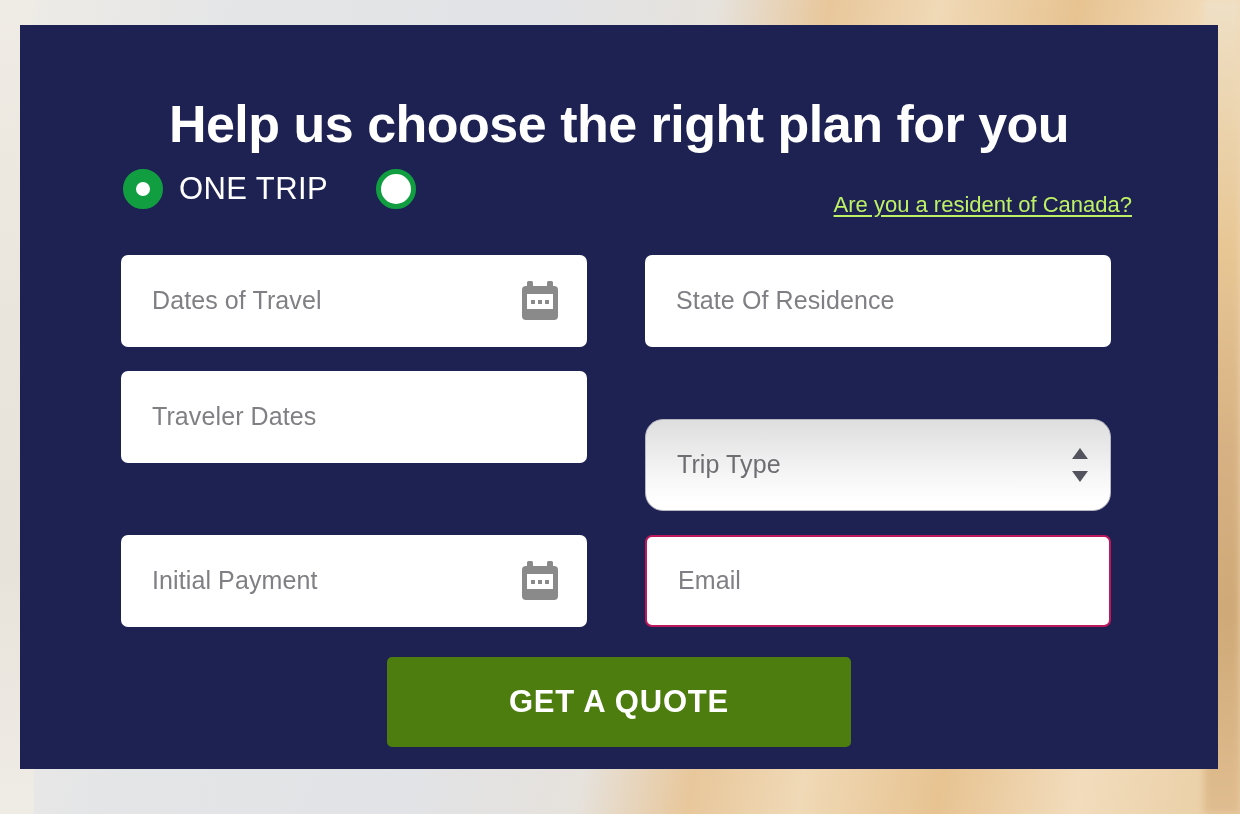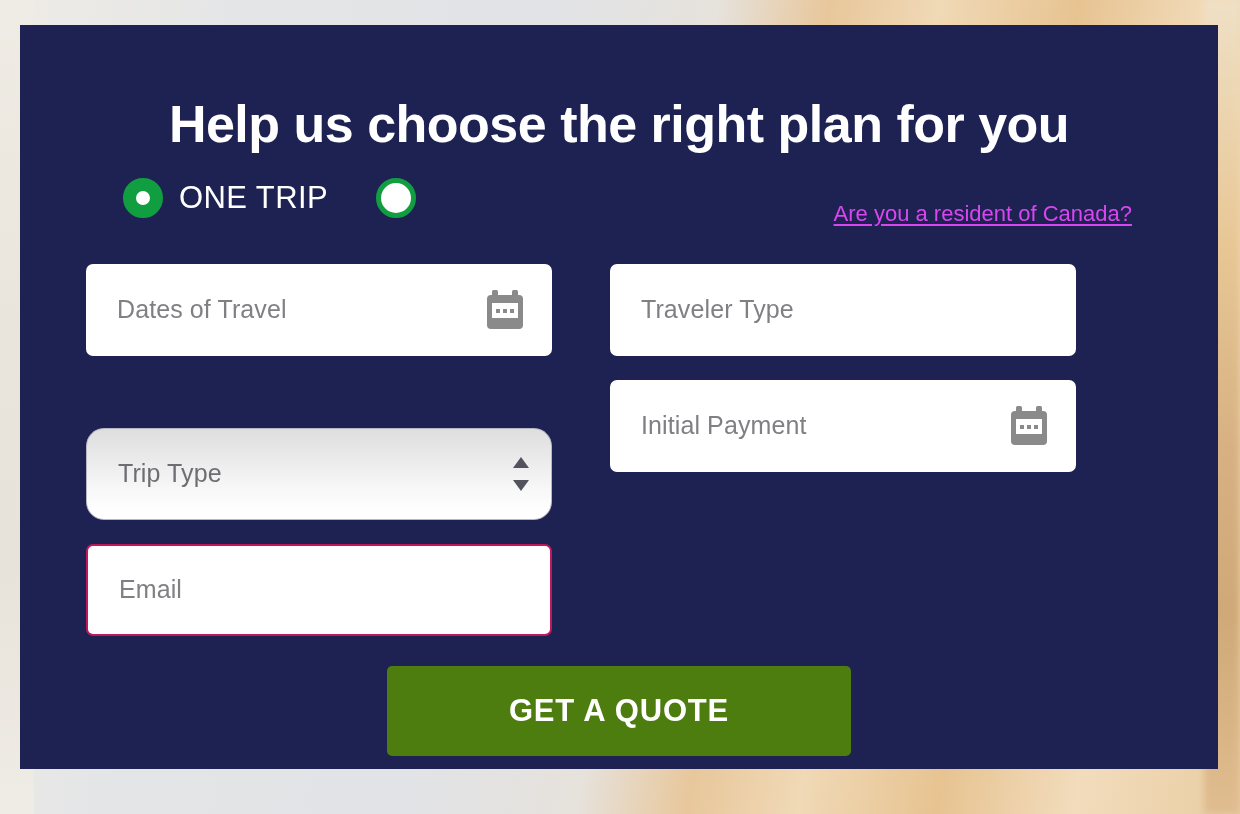--- a/index.html
+++ b/index.html
@@ -89,21 +89,21 @@
     font-weight: 700;
     letter-spacing: -0.5px;
     text-align: center;
     margin-top: 72px;
     line-height: 1.05;
   }
 
   
   .options-row {
     position: relative;
-    margin-top: 24px;
+    margin-top: 15px;
     height: 64px;
     padding-left: 103px;
     padding-right: 86px;
     display: flex;
     align-items: flex-start;
   }
 
   .radio-group {
     display: flex;
     align-items: center;
@@ -145,34 +145,34 @@
   .advisor-question {
     color: #ffffff;
     font-size: 19px;
     font-weight: 700;
     letter-spacing: 0.1px;
     white-space: nowrap;
   }
   .resident-link {
     display: inline-block;
     margin-top: 19px;
-    color: #d946ef;
+    color: #bef264;
     font-size: 22px;
     font-weight: 400;
     text-decoration: underline;
     text-underline-offset: 3px;
     cursor: pointer;
     white-space: nowrap;
     text-align: center;
   }
 
   
   .form-grid {
     margin-top: 24px;
-    padding: 0 86px 0 66px;
+    padding: 0 86px 0 101px;
     display: grid;
     grid-template-columns: 466px 466px;
     column-gap: 58px;
     row-gap: 24px;
   }
 
   .field {
     position: relative;
     height: 92px;
     background: #ffffff;
@@ -298,23 +298,26 @@
             <rect x="26" y="0" width="6" height="8" rx="1.5" fill="#8a8a8a"></rect>
             <rect x="1" y="5" width="36" height="34" rx="4" fill="#8a8a8a"></rect>
             <rect x="6" y="13" width="26" height="15" fill="#ffffff"></rect>
             <rect x="10" y="19" width="4" height="4" fill="#8a8a8a"></rect>
             <rect x="17" y="19" width="4" height="4" fill="#8a8a8a"></rect>
             <rect x="24" y="19" width="4" height="4" fill="#8a8a8a"></rect>
           </svg>
         </span>
       </div>
 
-
       <div class="field">
-        <span class="ph">Traveler Type</span>
+        <span class="ph">State Of Residence</span>
+      </div>
+
+      <div class="field">
+        <span class="ph">Traveler Dates</span>
       </div>
 
       <div class="field select-field bordered">
         <span class="ph">Trip Type</span>
         <span class="spinner">
           <span class="tri-up"></span>
           <span class="tri-dn"></span>
         </span>
       </div>
 

